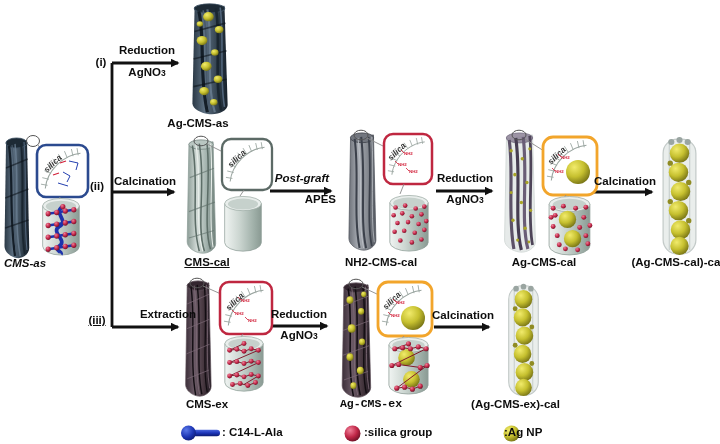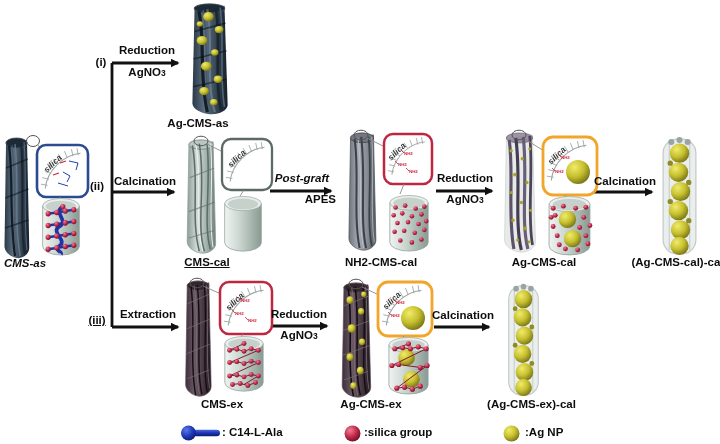--- a/index.html
+++ b/index.html
@@ -514,34 +514,34 @@
 
 <div class="lbl" style="left:266px;top:172px;width:72px;font-style:italic;">Post-graft</div>
 <div class="lbl" style="left:264px;top:193px;width:72px;text-align:right;">APES</div>
 
 <div class="lbl" style="left:430px;top:172px;width:70px;">Reduction</div>
 <div class="lbl" style="left:430px;top:193px;width:70px;"><span>AgNO</span><span class="sub">3</span></div>
 
 <div class="lbl" style="left:588px;top:175px;width:74px;">Calcination</div>
 
 <div class="lbl" style="left:83px;top:314px;width:28px;text-decoration:underline;">(iii)</div>
-<div class="lbl" style="left:110px;top:308px;width:76px;">Extraction</div>
+<div class="lbl" style="left:110px;top:308px;width:76px;padding-left:20px;">Extraction</div>
 
 <div class="lbl" style="left:264px;top:308px;width:70px;">Reduction</div>
 <div class="lbl" style="left:264px;top:329px;width:70px;"><span>AgNO</span><span class="sub">3</span></div>
 
 <div class="lbl" style="left:428px;top:309px;width:70px;">Calcination</div>
 
 <div class="lbl" style="left:0px;top:257px;width:50px;font-style:italic;">CMS-as</div>
 <div class="lbl" style="left:162px;top:117px;width:72px;">Ag-CMS-as</div>
 <div class="lbl" style="left:172px;top:256px;width:70px;text-decoration:underline;">CMS-cal</div>
 <div class="lbl" style="left:336px;top:256px;width:90px;">NH2-CMS-cal</div>
 <div class="lbl" style="left:492px;top:256px;width:80px;margin-left:12px;">Ag-CMS-cal</div>
 <div class="lbl" style="left:630px;top:256px;width:95px;">(Ag-CMS-cal)-cal</div>
-<div class="lbl" style="left:187px;top:398px;width:70px;">CMS-ex</div>
-<div class="lbl" style="left:331px;top:398px;width:80px;">Ag-CMS-ex</div>
-<div class="lbl" style="left:484px;top:398px;width:95px;">(Ag-CMS-ex)-cal</div>
+<div class="lbl" style="left:172px;top:398px;width:70px;">CMS-ex</div>
+<div class="lbl" style="left:331px;top:398px;width:80px;font-family:Liberation Mono, monospace;">Ag-CMS-ex</div>
+<div class="lbl" style="left:468px;top:398px;width:95px;">(Ag-CMS-ex)-cal</div>
 
 <div class="lbl left" style="left:222px;top:426px;">: C14-L-Ala</div>
 <div class="lbl left" style="left:364px;top:426px;">:silica group</div>
-<div class="lbl left" style="left:525px;top:426px;">:Ag NP</div>
+<div class="lbl left" style="left:504px;top:426px;">:Ag NP</div>
 
 </div>
 
 </body></html>

